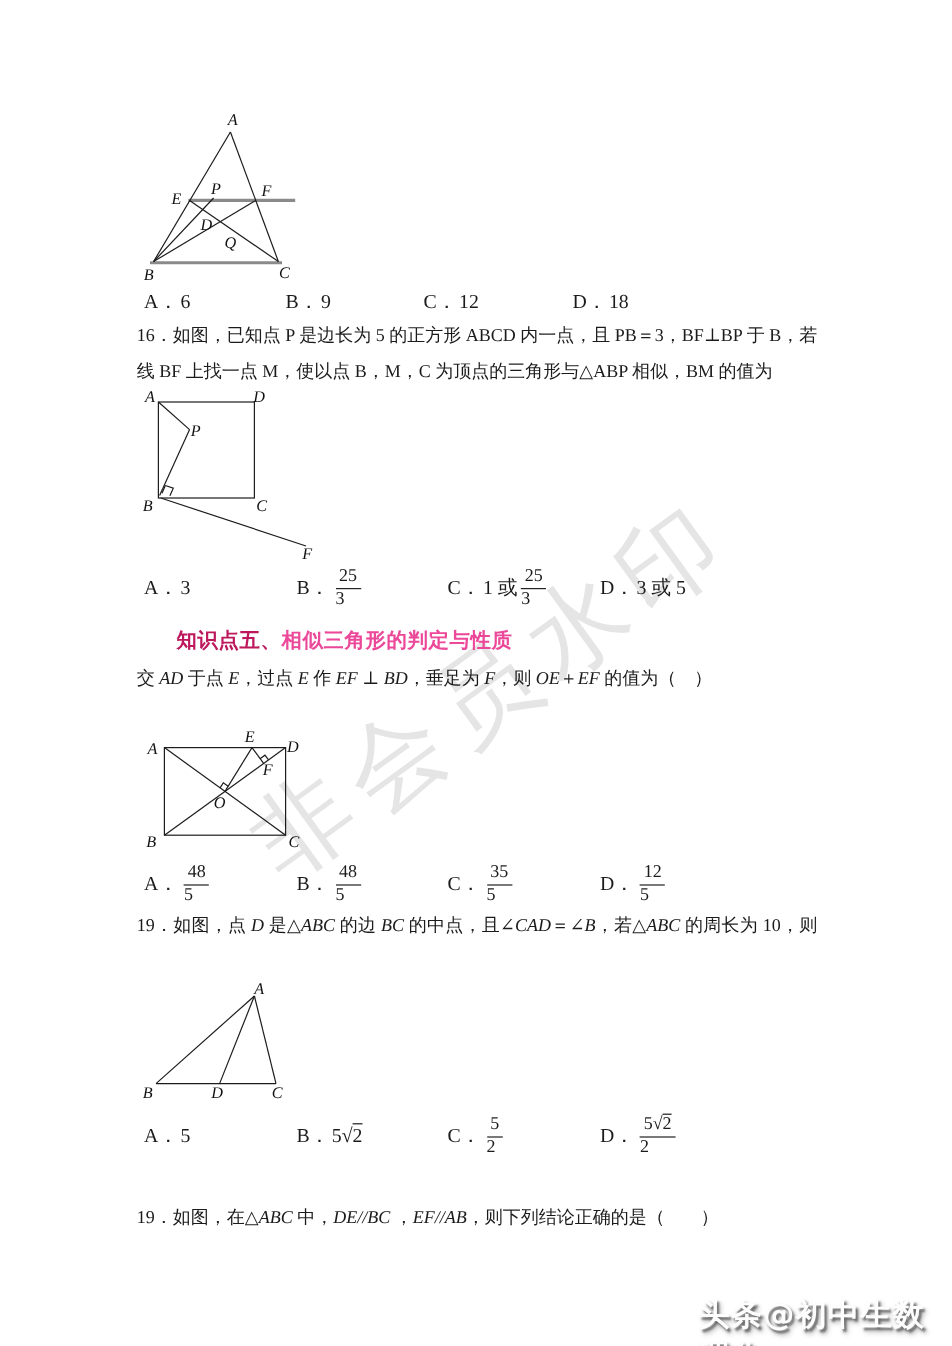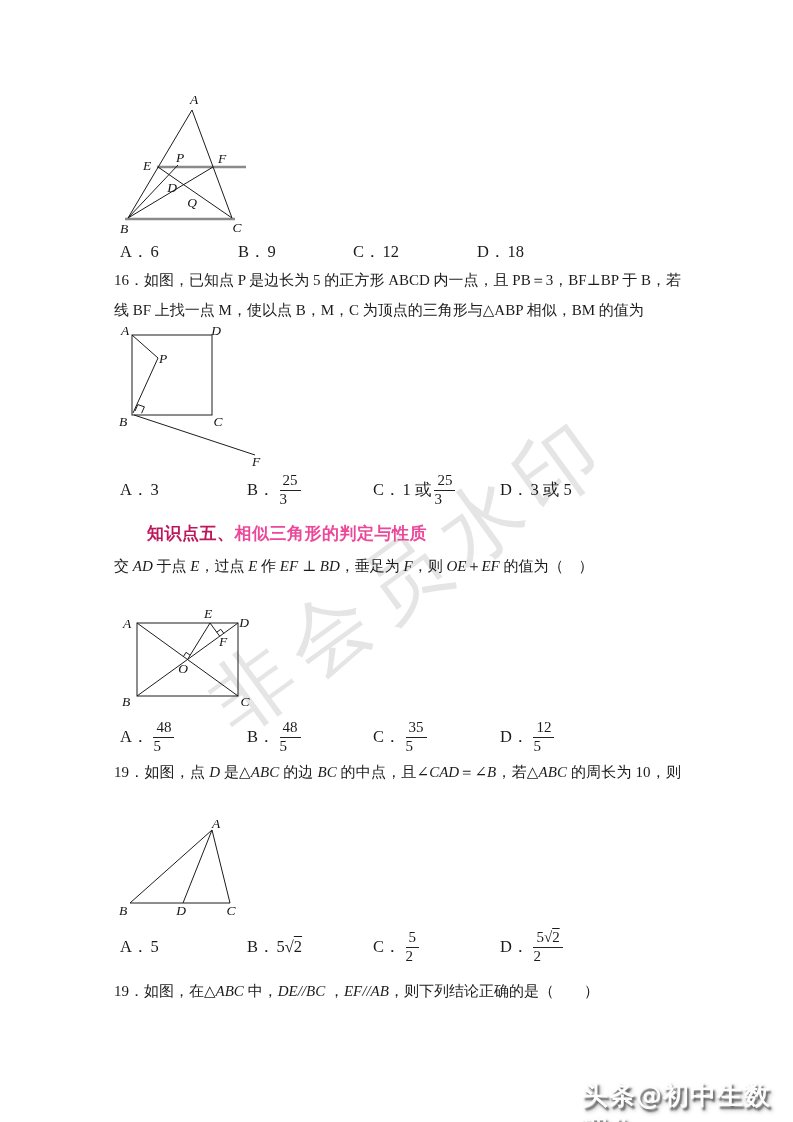--- a/index.html
+++ b/index.html
@@ -219,19 +219,19 @@
       </div>
       <div class="opt">
         <span class="opt-label">D．</span>
         <span class="frac">
           <span class="num">5√<span class="rad">2</span></span>
           <span class="den">2</span>
         </span>
       </div>
     </div>
 
-  <div class="para" style="top:976px;">
+  <div class="para" style="top:1000px;">
     <div class="line"><span>19．如图，在△</span><span class="var">ABC</span><span> 中，</span><span class="var">DE</span><span class="var">//</span><span class="var">BC</span><span> ，</span><span class="var">EF</span><span class="var">//</span><span class="var">AB</span><span>，则下列结论正确的是（　　）</span></div>
   </div>
 
   <div class="footer">头条@初中生数理化</div>
 
 </div>
 
 </body></html>

